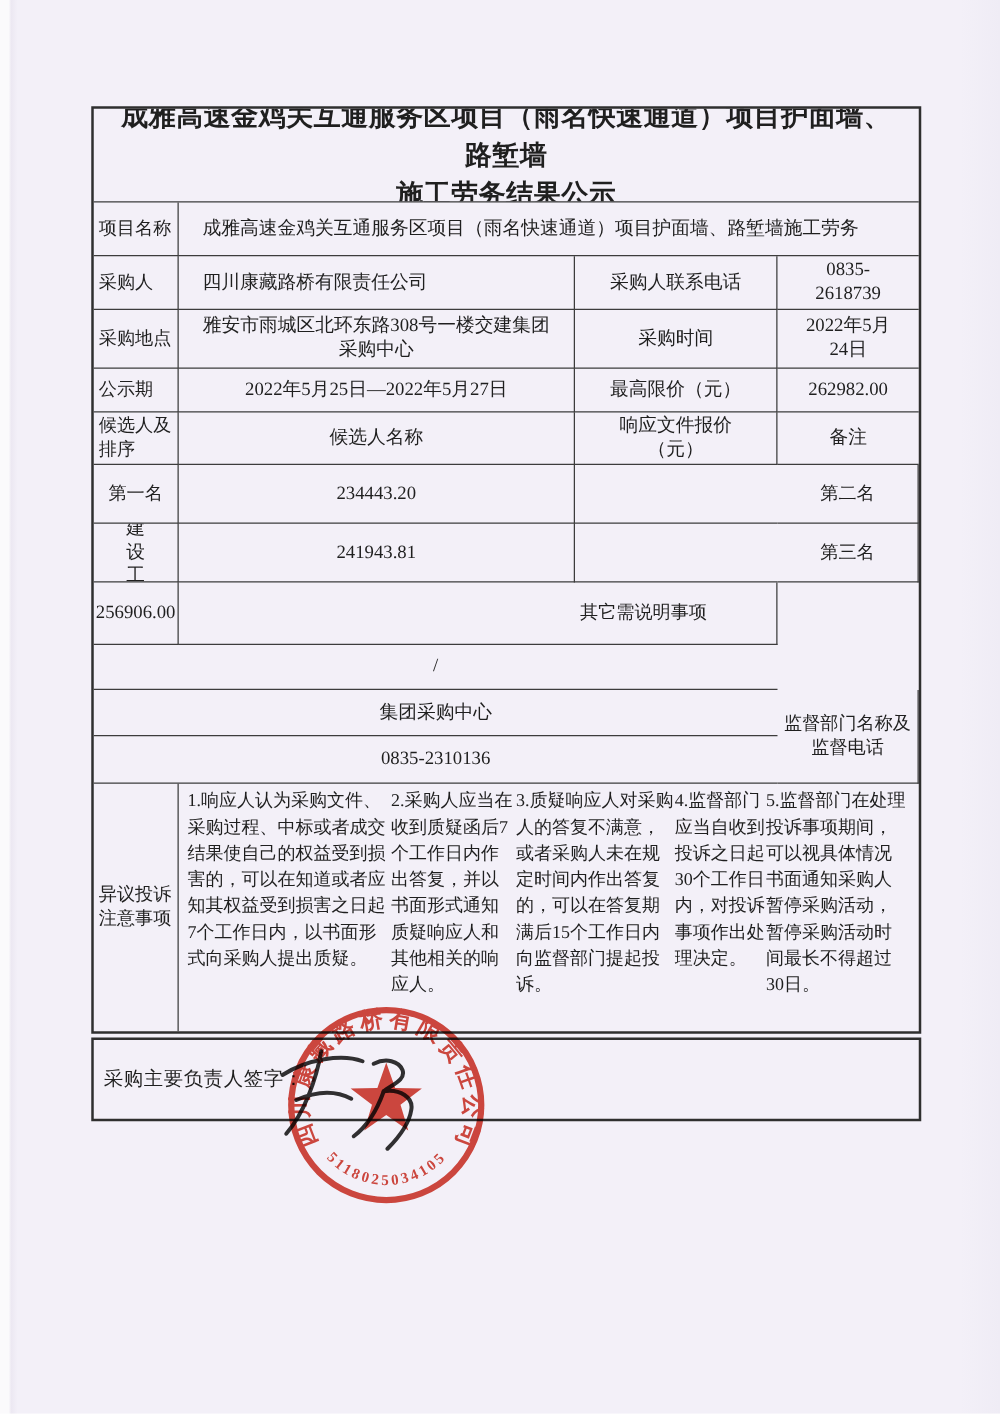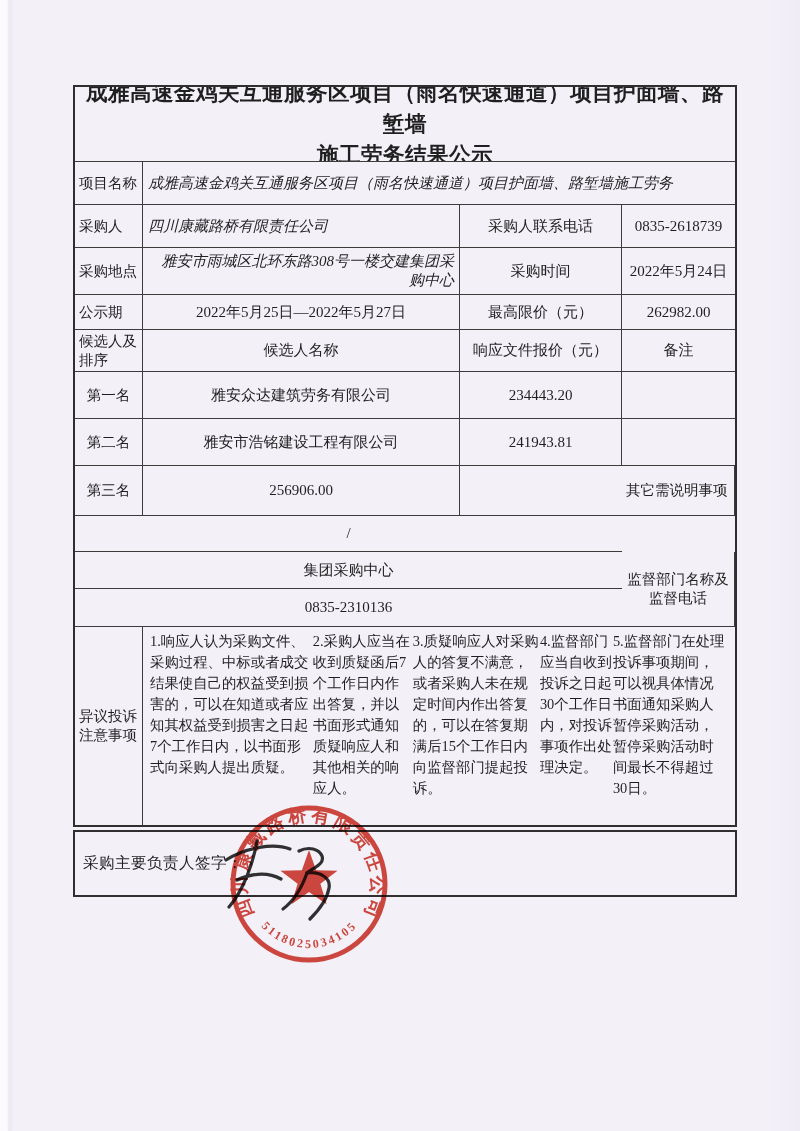--- a/index.html
+++ b/index.html
@@ -21,32 +21,32 @@
     border:2px solid #2f2f2f;
     box-sizing:border-box;
     background:transparent;
   }
   .cell{
     box-sizing:border-box;
     border-right:1.5px solid #3c3c3c;
     border-bottom:1.5px solid #3c3c3c;
     display:flex;align-items:center;
     font-size:15px;line-height:19px;
-    padding:2px 5px;
+    padding:2px 19px;
     overflow:hidden;
   }
   .nr{border-right:none;}
   .nb{border-bottom:none;}
   .sp3{grid-column:span 3;}
   .sp4{grid-column:span 4;}
   .rs2{grid-row:span 2;}
   .lab{font-size:14.5px;padding:2px 2px 2px 4px;justify-content:flex-start;text-align:left;}
   .lab-c{justify-content:center;text-align:center;padding:2px 2px;}
   .ctr{justify-content:center;text-align:center;}
-  .lft{justify-content:flex-start;text-align:right;font-style:italic;}
+  .lft{justify-content:flex-start;text-align:center;}
   .title-cell{
     flex-direction:column;justify-content:center;
     font-family:"Liberation Sans","DejaVu Sans",sans-serif;
     font-weight:bold;font-size:21.5px;line-height:31px;
     text-align:center;letter-spacing:.5px;
   }
   .obj-cell{
     flex-direction:row;align-items:flex-start;justify-content:center;
     font-size:14.4px;line-height:21px;padding:4px 8px 4px 7px;text-align:left;
   }
@@ -95,21 +95,20 @@
     <div class="cell ctr">2022年5月25日—2022年5月27日</div>
     <div class="cell ctr">最高限价（元）</div>
     <div class="cell nr ctr">262982.00</div>
 
     <div class="cell lab">候选人及排序</div>
     <div class="cell ctr">候选人名称</div>
     <div class="cell ctr">响应文件报价（元）</div>
     <div class="cell nr ctr">备注</div>
 
     <div class="cell lab lab-c">第一名</div>
-    <div class="cell ctr">雅安众达建筑劳务有限公司</div>
     <div class="cell ctr">234443.20</div>
     <div class="cell nr ctr"></div>
 
     <div class="cell lab lab-c">第二名</div>
     <div class="cell ctr">雅安市浩铭建设工程有限公司</div>
     <div class="cell ctr">241943.81</div>
     <div class="cell nr ctr"></div>
 
     <div class="cell lab lab-c">第三名</div>
     <div class="cell ctr">256906.00</div>

